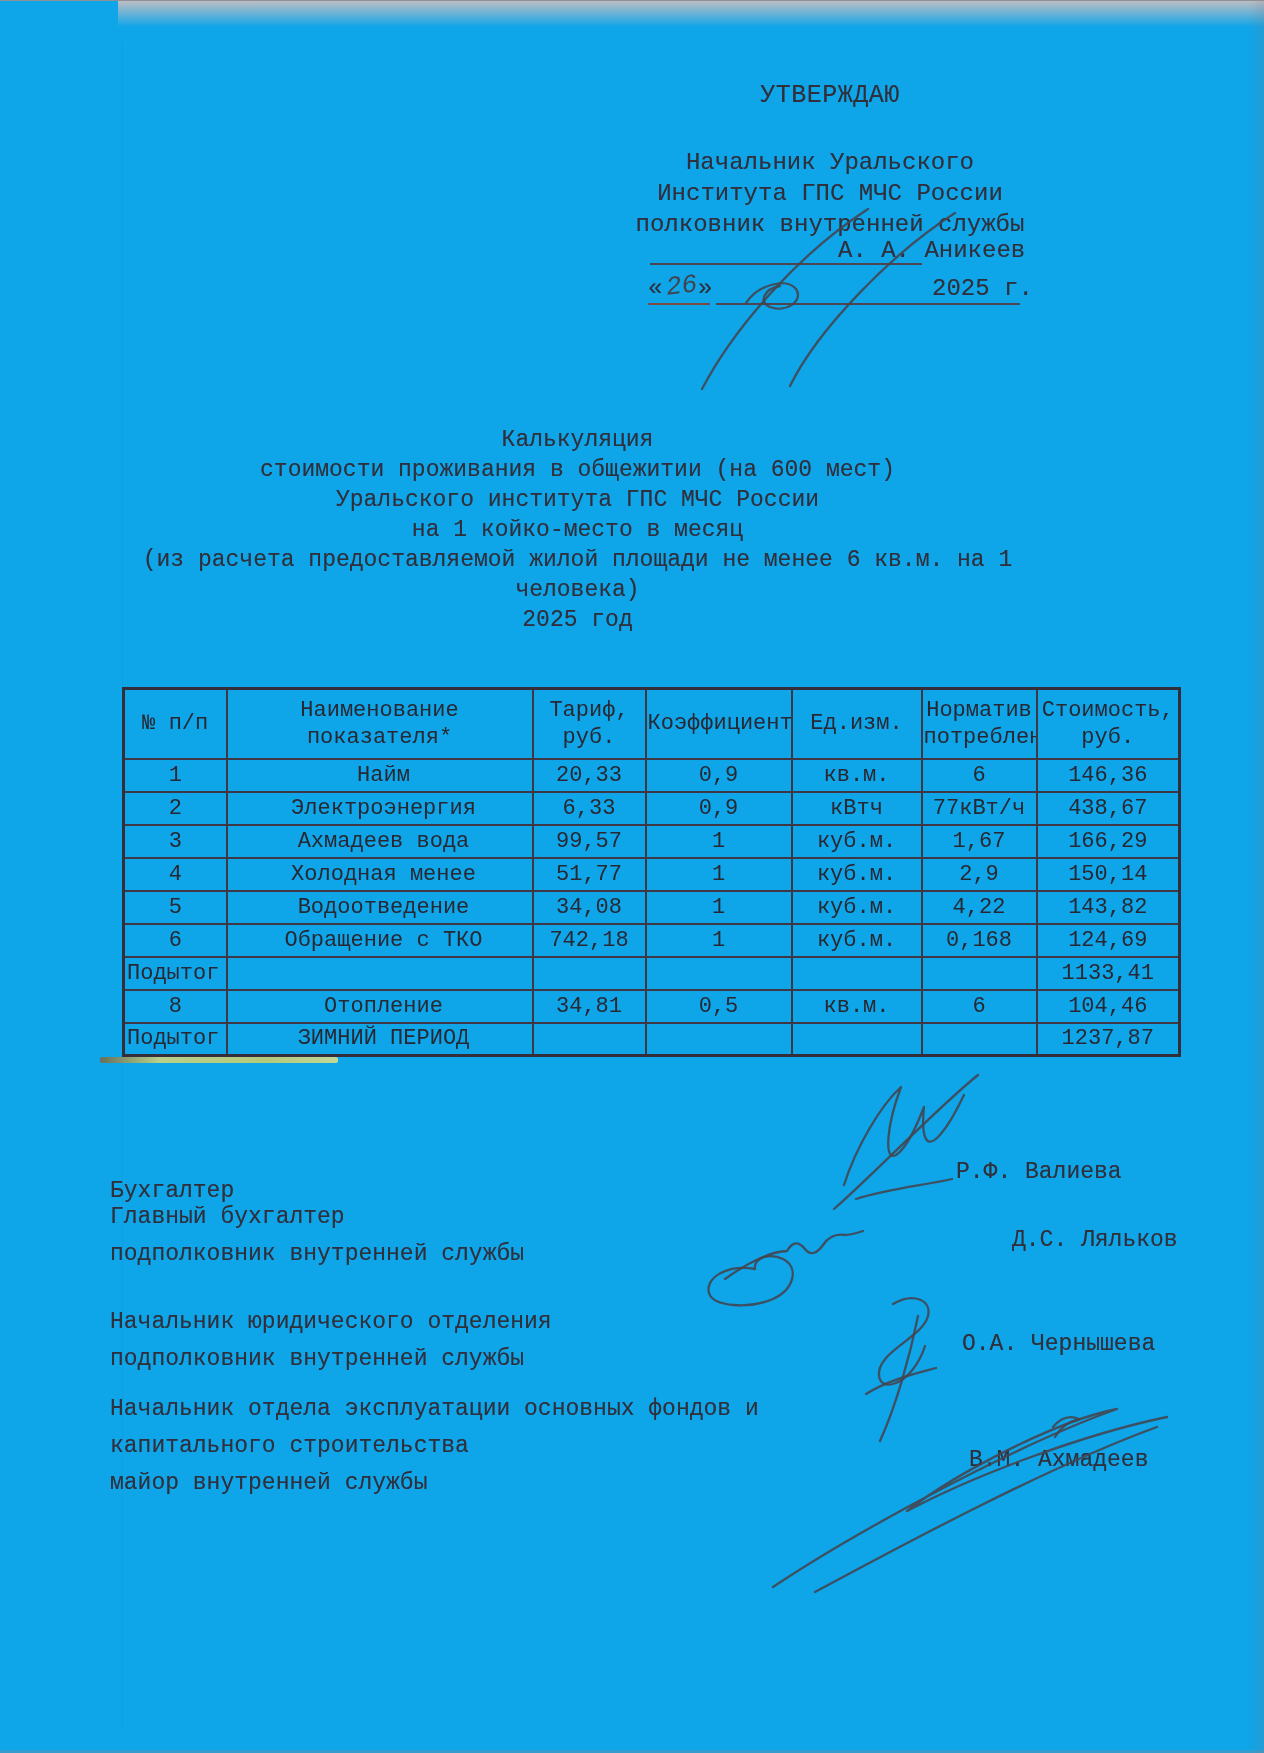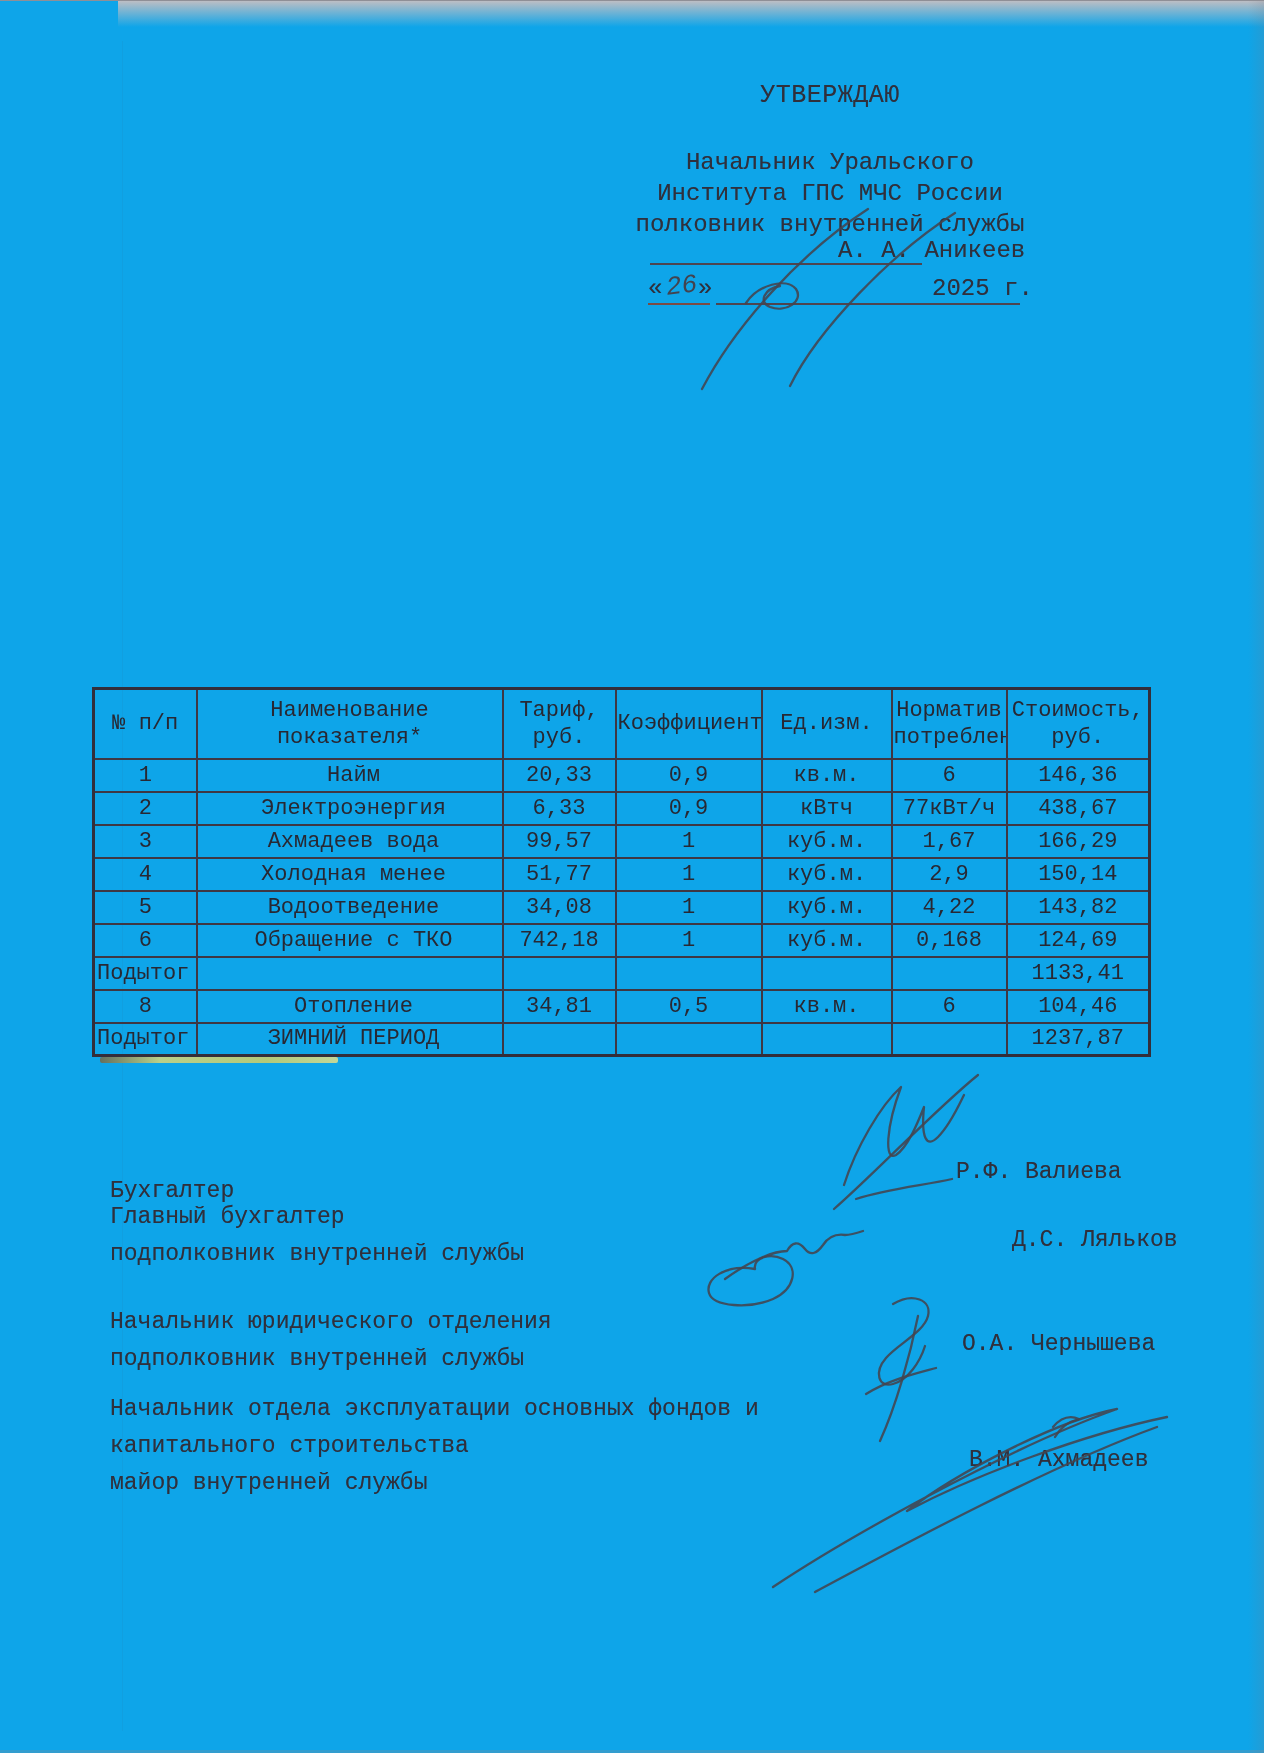--- a/index.html
+++ b/index.html
@@ -30,21 +30,21 @@
   .app-date-row .qo{position:absolute;left:8px;top:0;}
   .app-date-row .qc{position:absolute;left:58px;top:0;}
   .app-date-row .day{position:absolute;left:26px;top:-4px;font-size:26px;font-style:italic;
     transform:rotate(-7deg);color:#43434f;}
   .app-date-row .u26{position:absolute;left:8px;top:28px;width:62px;border-bottom:2px solid #7c4a43;}
   .app-date-row .rule2{position:absolute;left:76px;top:28px;width:304px;border-bottom:2px solid #4e4550;}
   .app-date-row .yr{position:absolute;left:292px;top:0;}
   
   .doc-title{left:100px;top:424px;width:955px;text-align:center;font-size:23px;line-height:30px;white-space:pre-line;}
   
-  .tbl-wrap{left:92px;top:686px;width:920px;}
+  .tbl-wrap{left:122px;top:686px;width:920px;}
   table{border-collapse:collapse;table-layout:fixed;width:1056px;font-size:22px;color:#282833;}
   th,td{border:2px solid #3f3743;overflow:hidden;}
   table{border:3px solid #332e3a;}
   thead tr{height:70px;}
   th{font-weight:normal;white-space:pre-line;line-height:27px;text-align:center;vertical-align:middle;}
   tbody tr{height:33px;}
   td{text-align:center;vertical-align:middle;padding:1px 2px;}
   td:nth-child(2){text-align:center;padding-left:10px;}
   td.tl{text-align:left;}
   .c1{width:103px}.c2{width:306px}.c3{width:113px}.c4{width:146px}.c5{width:130px}.c6{width:115px}.c7{width:143px}
@@ -84,20 +84,26 @@
     <span class="rule2"></span>
     <span class="yr ink">2025 г.</span>
   </div>
 
   <svg class="sig" style="left:640px;top:200px" width="420" height="200" viewBox="0 0 420 200">
     <path d="M 62,188 C 95,125 160,52 228,8"></path>
     <path d="M 150,185 C 178,128 252,52 315,12"></path>
     <path d="M 106,102 C 118,84 146,76 156,88 C 164,100 146,112 130,106 C 118,101 124,88 140,85"></path>
   </svg>
 
+  <div class="abs doc-title ink">Калькуляция
+стоимости проживания в общежитии (на 600 мест)
+Уральского института ГПС МЧС России
+на 1 койко-место в месяц
+(из расчета предоставляемой жилой площади не менее 6 кв.м. на 1 человека)
+2025 год</div>
 
   <div class="abs tbl-wrap">
     <table>
       <colgroup>
         <col class="c1">
           <col class="c2">
           <col class="c3">
           <col class="c4">
         <col class="c5">
           <col class="c6">

